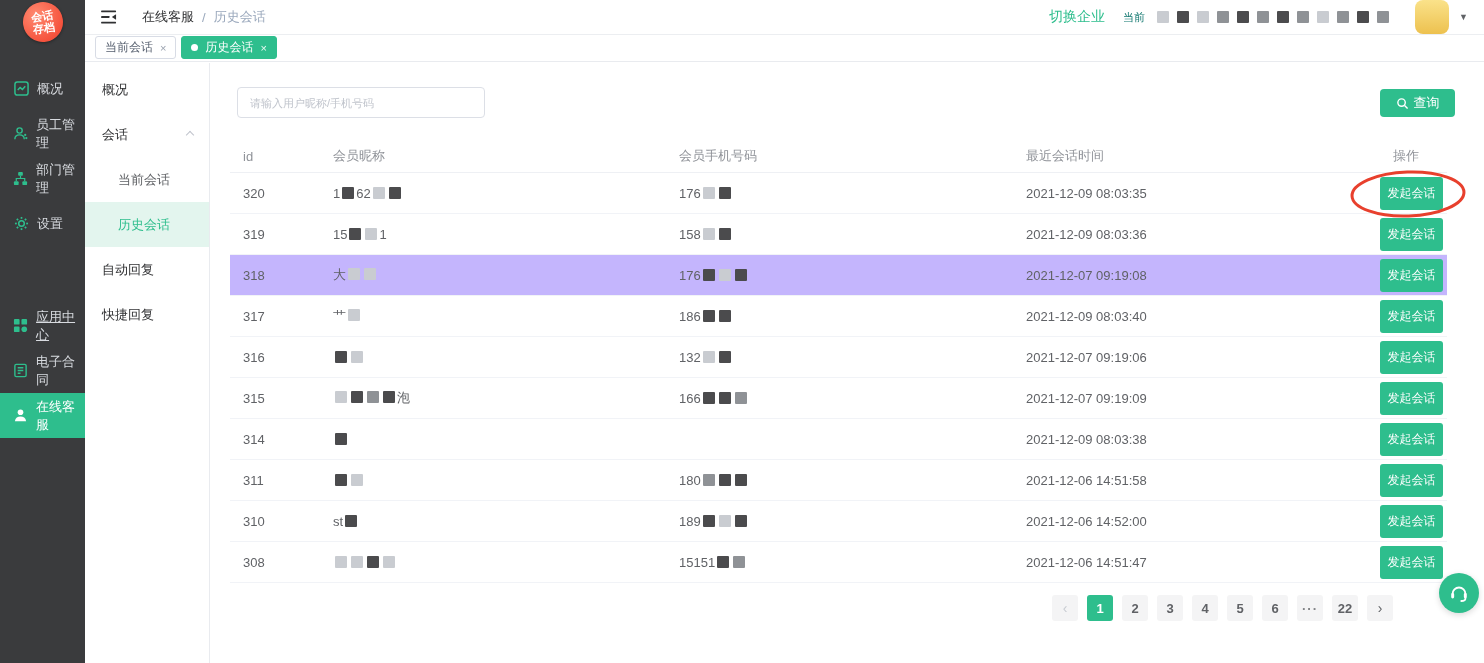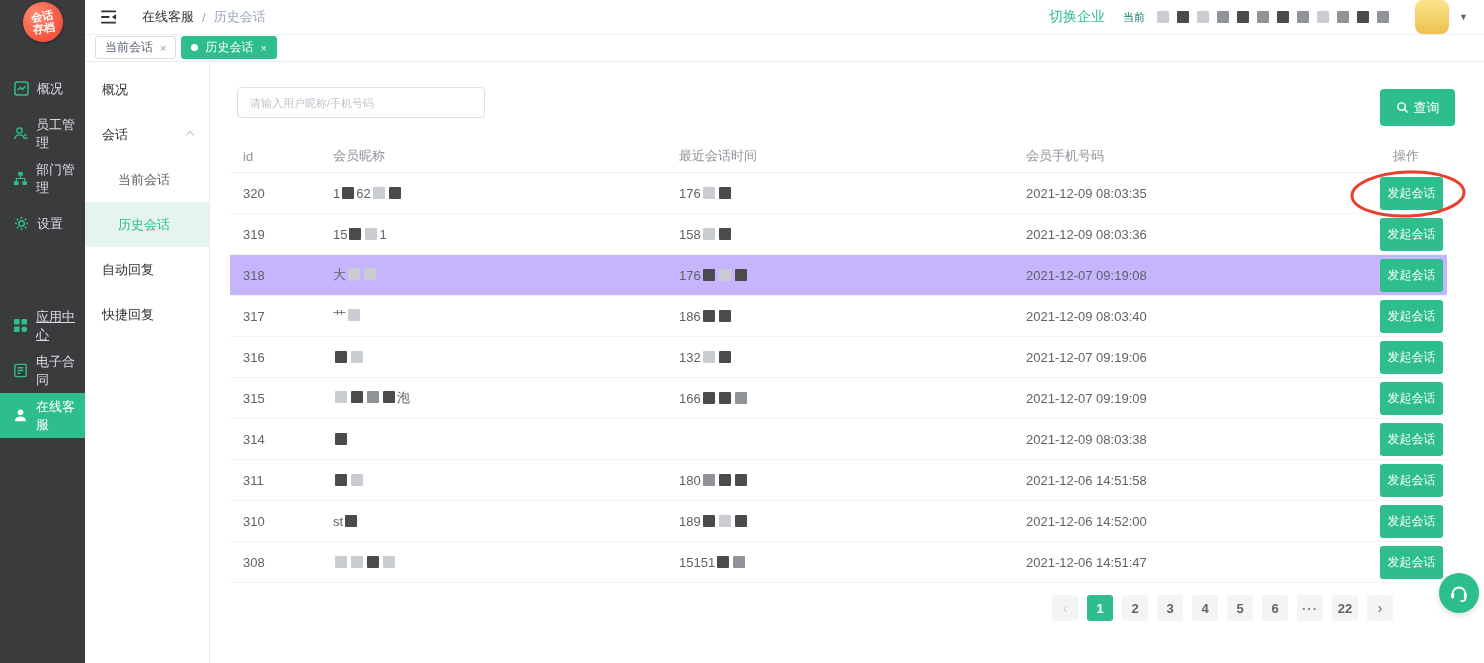--- a/index.html
+++ b/index.html
@@ -52,21 +52,21 @@
   .is-item.child{padding-left:33px;color:#606266;}
   .is-item.active{background:#E3F5EE;color:#2EBE8D;}
   .chev{width:6px;height:6px;border-left:1.5px solid #C0C4CC;border-top:1.5px solid #C0C4CC;
         transform:rotate(45deg);margin-left:auto;margin-right:16px;}
 
   
   .main{position:absolute;left:210px;top:63px;right:0;bottom:0;background:#fff;}
   .search-input{position:absolute;left:27px;top:24px;width:248px;height:31px;border:1px solid #DCDFE6;
                 border-radius:4px;padding:0 12px;font-size:11px;color:#606266;outline:none;}
   .search-input::placeholder{color:#C0C4CC;}
-  .query-btn{position:absolute;right:29px;top:26px;height:37px;width:75px;background:#2EBE8D;color:#fff;
+  .query-btn{position:absolute;right:29px;top:26px;height:28px;width:75px;background:#2EBE8D;color:#fff;
              border:none;border-radius:4px;font-size:13px;display:flex;align-items:center;justify-content:center;
              gap:5px;cursor:pointer;font-family:Liberation Mono, monospace;}
 
   .table{position:absolute;left:20px;right:37px;top:77px;font-size:13px;}
   .trow{display:grid;grid-template-columns:90px 346px 347px 367px 1fr;align-items:center;}
   .thead{height:33px;color:#909399;border-bottom:1px solid #EEF0F4;}
   .tbody-row{height:41px;color:#606266;border-bottom:1px solid #F1F3F7;}
   .tbody-row.highlight{background:#c4b5fd;}
   .cell{padding-left:13px;white-space:nowrap;overflow:hidden;}
   .cell.action-cell{padding-left:0;}
@@ -263,22 +263,22 @@
           <circle cx="6" cy="6" r="4"></circle>
           <line x1="9.2" y1="9.2" x2="12.5" y2="12.5"></line>
         </svg>
       <span>查询</span>
     </button>
 
     <div class="table">
       <div class="trow thead">
         <div class="cell">id</div>
         <div class="cell">会员昵称</div>
+        <div class="cell">会员手机号码</div>
         <div class="cell">最近会话时间</div>
-        <div class="cell">会员手机号码</div>
         <div class="cell">操作</div>
       </div>
       <div>
           <div class="trow tbody-row">
     <div class="cell c-id">320</div>
     <div class="cell c-nick"><span class="vis">1</span><span class="rb d"></span><span class="vis">62</span><span class="rb l"></span><span class="rb d"></span></div>
     <div class="cell c-phone"><span class="vis">176</span><span class="rb l"></span><span class="rb d"></span></div>
     <div class="cell c-time">2021-12-09 08:03:35</div>
     <div class="cell action-cell">
       <button class="start-btn">发起会话</button>

